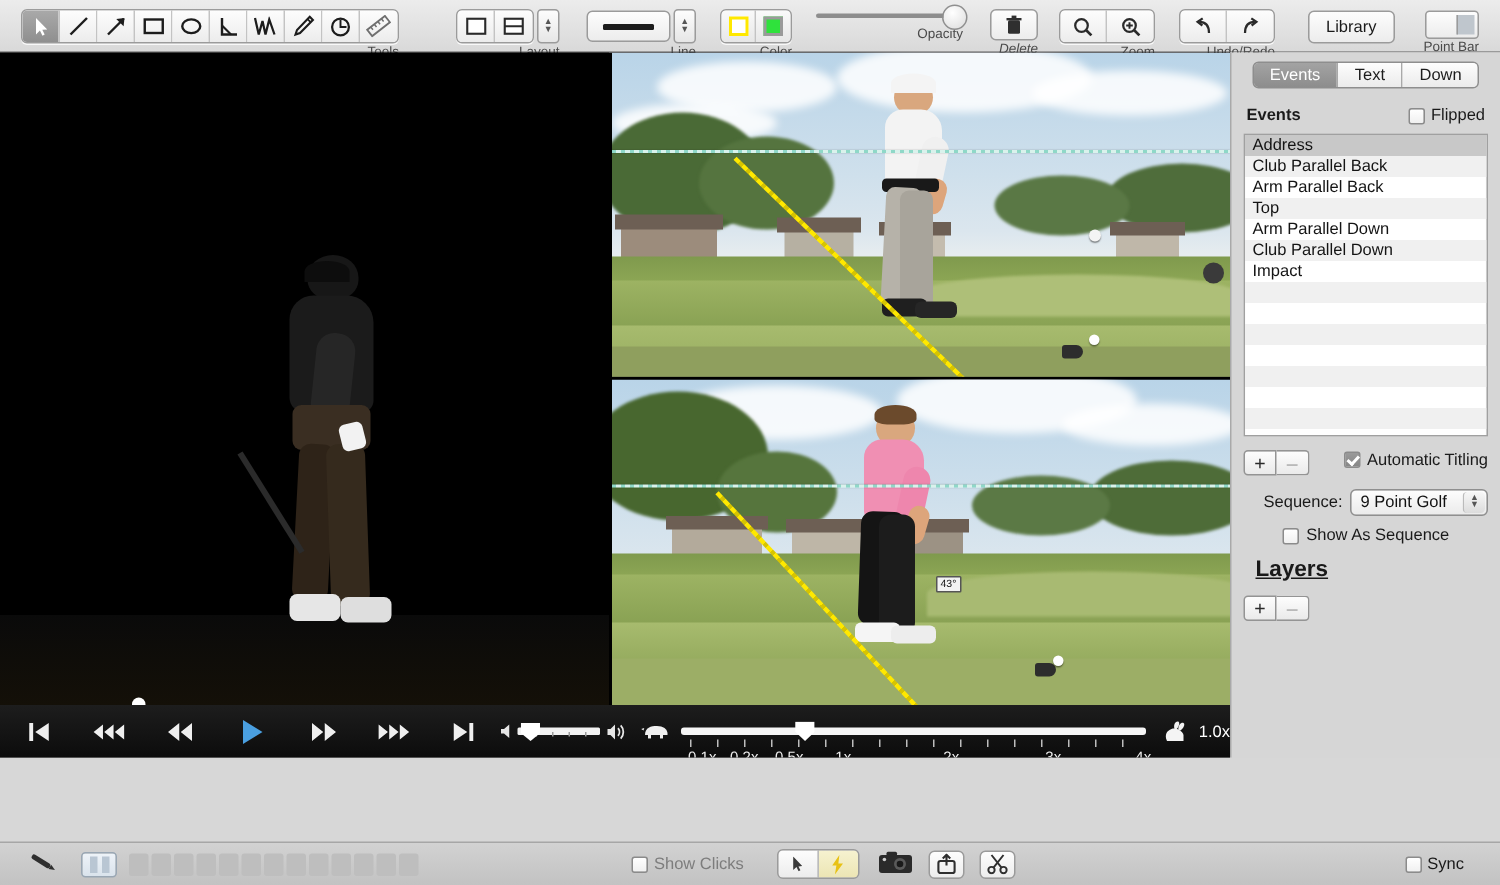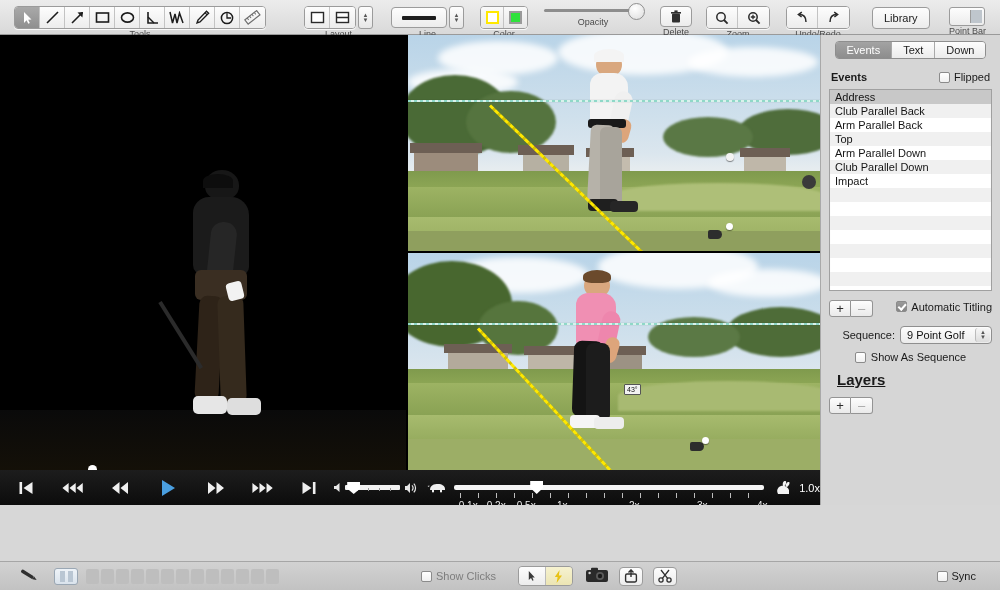--- a/index.html
+++ b/index.html
@@ -26,21 +26,21 @@
     font-size:11px;color:#3a3a3a;font-weight:400;line-height:16px;
   }
 
   
   .toolbar{
     flex:0 0 34px;height:34px;position:relative;
     background:linear-gradient(#ececec,#d9d9d9);
     border-bottom:1px solid #9a9a9a;
     display:flex;align-items:flex-start;
   }
-  .tgroup{position:relative;display:flex;flex-direction:column;align-items:center;}
+  .tgroup{position:relative;display:flex;flex-direction:column;align-items:flex-end;}
   .tgroup .caption{
     font-size:9px;color:#4a4a4a;margin-top:1px;line-height:9px;
     white-space:nowrap;
   }
   .segbar{
     display:flex;height:21px;border:1px solid #9b9b9b;border-radius:4px;overflow:hidden;
     background:#fff;box-shadow:0 1px 0 rgba(255,255,255,.8);
   }
   .seg{
     width:25px;height:21px;display:flex;align-items:center;justify-content:center;
@@ -359,21 +359,21 @@
       <div class="caption">Color</div>
     </div>
 
     <div class="tgroup" style="margin-left:16px;margin-top:0px;">
       <div class="slider-track">
         <div class="slider-knob" style="left:84px;"></div>
       </div>
       <div class="caption" style="margin-top:6px;">Opacity</div>
     </div>
 
-    <div class="tgroup" style="margin-left:18px;margin-top:6px;">
+    <div class="tgroup" style="margin-left:18px;margin-top:6px;font-style:italic;">
       <div class="boxbtn" style="width:32px;">
         <svg width="12" height="14" viewBox="0 0 12 14">
             <rect x="2" y="3.5" width="8" height="9" rx="1" fill="#2f2f2f"></rect>
             <rect x="1" y="2" width="10" height="1.6" fill="#2f2f2f"></rect>
             <rect x="4.4" y="0.4" width="3.2" height="1.7" fill="#2f2f2f"></rect>
           </svg>
       </div>
       <div class="caption">Delete</div>
     </div>
 

